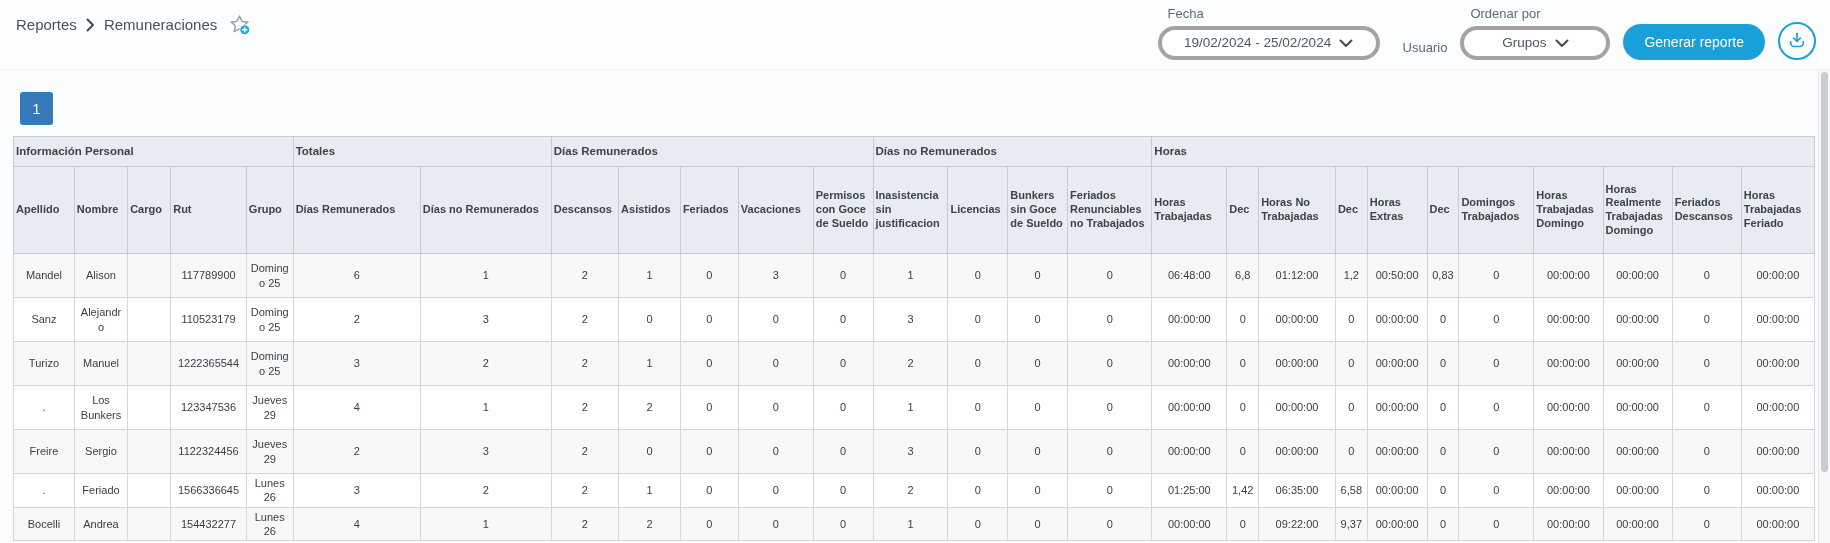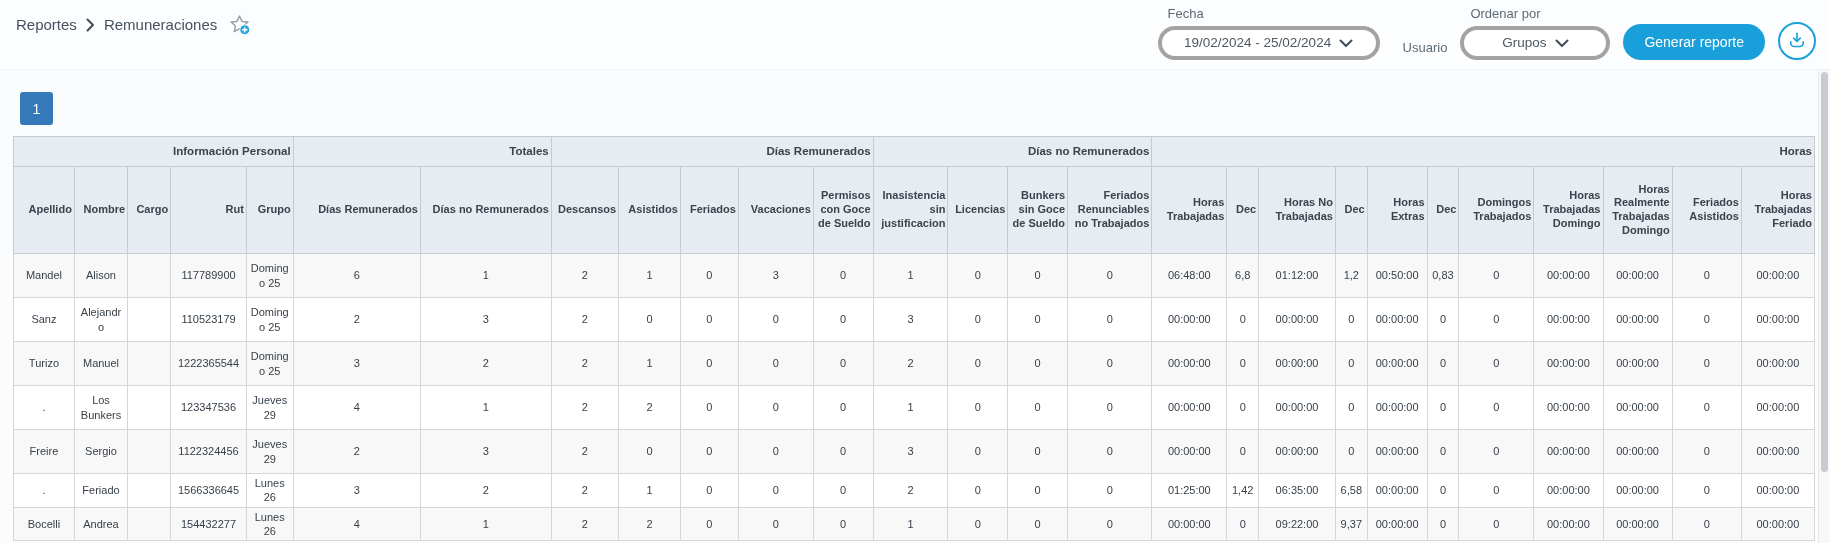--- a/index.html
+++ b/index.html
@@ -56,21 +56,21 @@
     background:var(--page-btn);color:#fff;font-size:14px;cursor:pointer;
     font-family:"Liberation Sans", sans-serif;
   }
   .table-wrap{margin-top:11px}
   table{
     width:100%;border-collapse:collapse;table-layout:fixed;background:#fff;
     font-size:11px;color:#363f48;
   }
   th{
     background:var(--header-bg);border:1px solid var(--header-border);
-    font-weight:700;color:var(--text-dark);text-align:right;vertical-align:middle;
+    font-weight:700;color:var(--text-dark);text-align:left;vertical-align:middle;
     padding:3px 2px;line-height:1.25;word-wrap:break-word;
   }
   .group-row{height:30px}
   .group-row th{font-size:11.5px}
   .cols-row{height:87px}
   td{
     border:1px solid var(--body-border);text-align:center;vertical-align:middle;
     padding:2px 3px;line-height:1.3;word-wrap:break-word;
   }
   tbody tr{height:44px;background:#fff}
@@ -213,21 +213,21 @@
               <th>Feriados Renunciables no Trabajados</th>
               <th>Horas Trabajadas</th>
               <th>Dec</th>
               <th>Horas No Trabajadas</th>
               <th>Dec</th>
               <th>Horas Extras</th>
               <th>Dec</th>
               <th>Domingos Trabajados</th>
               <th>Horas Trabajadas Domingo</th>
               <th>Horas Realmente Trabajadas Domingo</th>
-              <th>Feriados Asistidos</th>
+              <th>Feriados Descansos</th>
               <th>Horas Trabajadas Feriado</th>
             </tr>
         </thead>
         <tbody id="tbody">
             <tr>
               <td>Mandel</td>
               <td>Alison</td>
               <td></td>
               <td>117789900</td>
               <td>Domingo 25</td>

